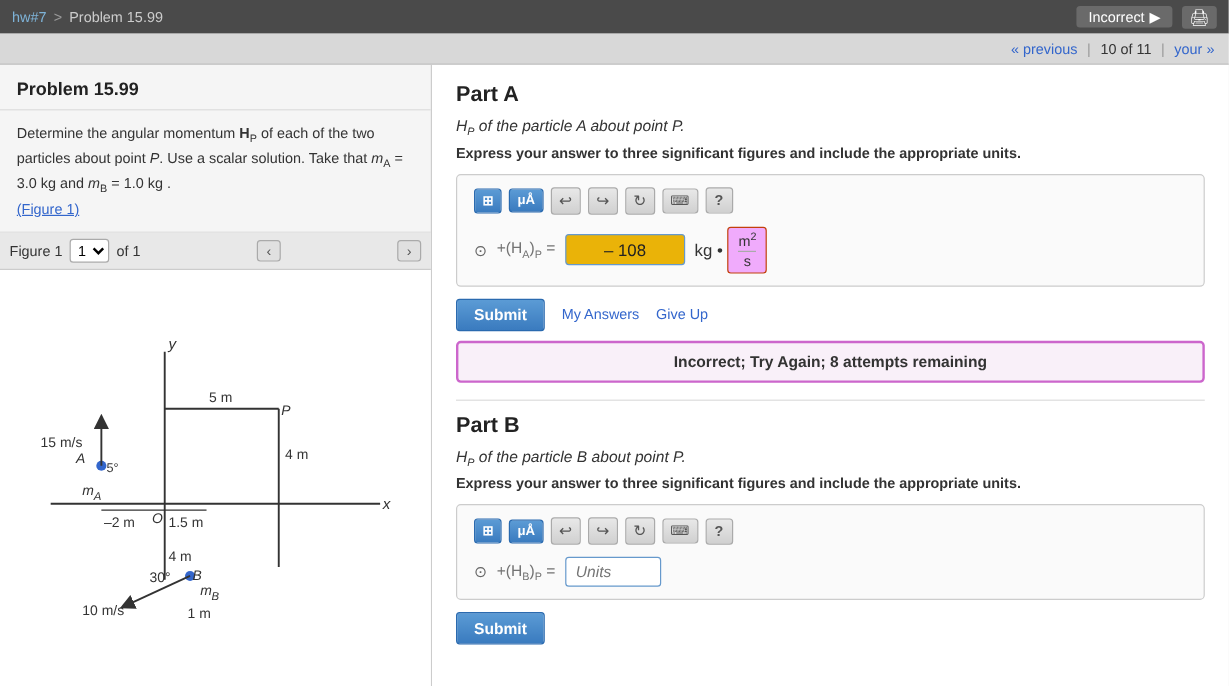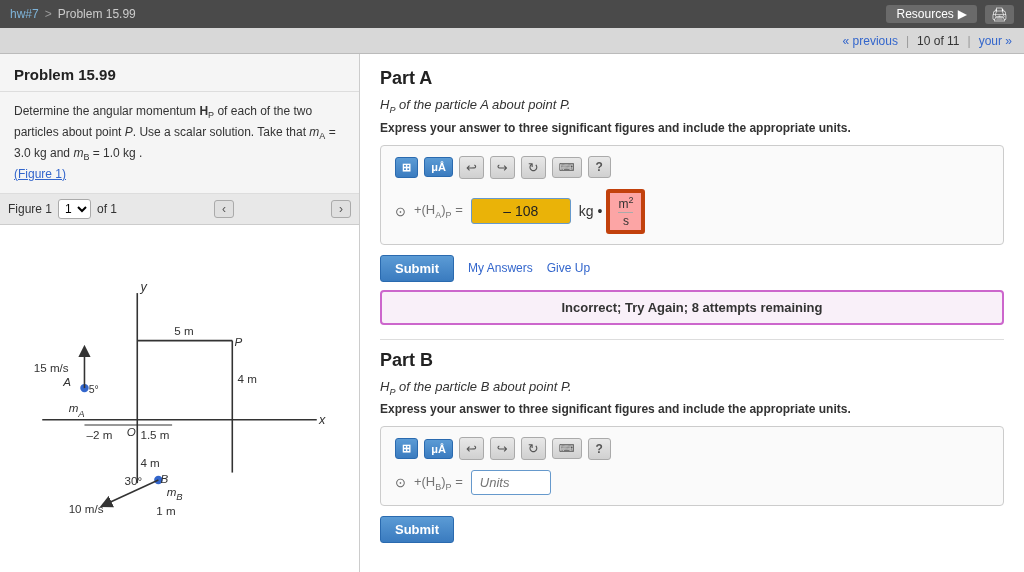--- a/index.html
+++ b/index.html
@@ -242,24 +242,24 @@
       align-items: center;
       font-size: 14px;
       color: #333;
       gap: 4px;
     }
 
     .unit-fraction {
       display: inline-flex;
       flex-direction: column;
       align-items: center;
-      border: 4px solid #c2410c;
+      border: 1px solid #c2410c;
       border-radius: 3px;
       padding: 2px 8px;
-      background: #fca5a5;
+      background: #f0abfc;
     }
     .unit-top { font-size: 12px; border-bottom: 1px solid #aaa; padding-bottom: 1px; margin-bottom: 1px; }
     .unit-bottom { font-size: 12px; }
 
     .action-row {
       display: flex;
       align-items: center;
       gap: 14px;
       margin-top: 6px;
     }
@@ -333,21 +333,21 @@
   </style>
 </head>
 <body>
 
 <div class="top-nav">
   <a class="hw-link" href="#">hw#7</a>
   <span class="separator">&gt;</span>
   <span class="problem-title">Problem 15.99</span>
   <div class="right-section">
     <button class="resources-btn">
-      <span>Resources</span>
+      <span>Incorrect</span>
       <span>▶</span>
     </button>
     <button class="print-btn">
       <span>🖨</span>
     </button>
   </div>
 </div>
 
 <div class="pagination-bar">
   <a href="#">« previous</a>

